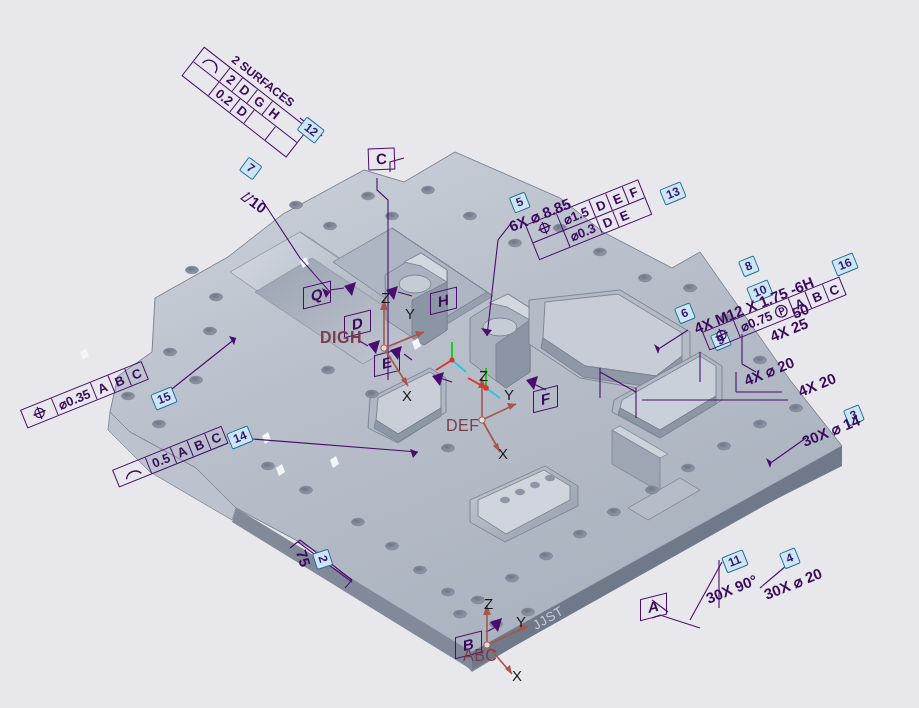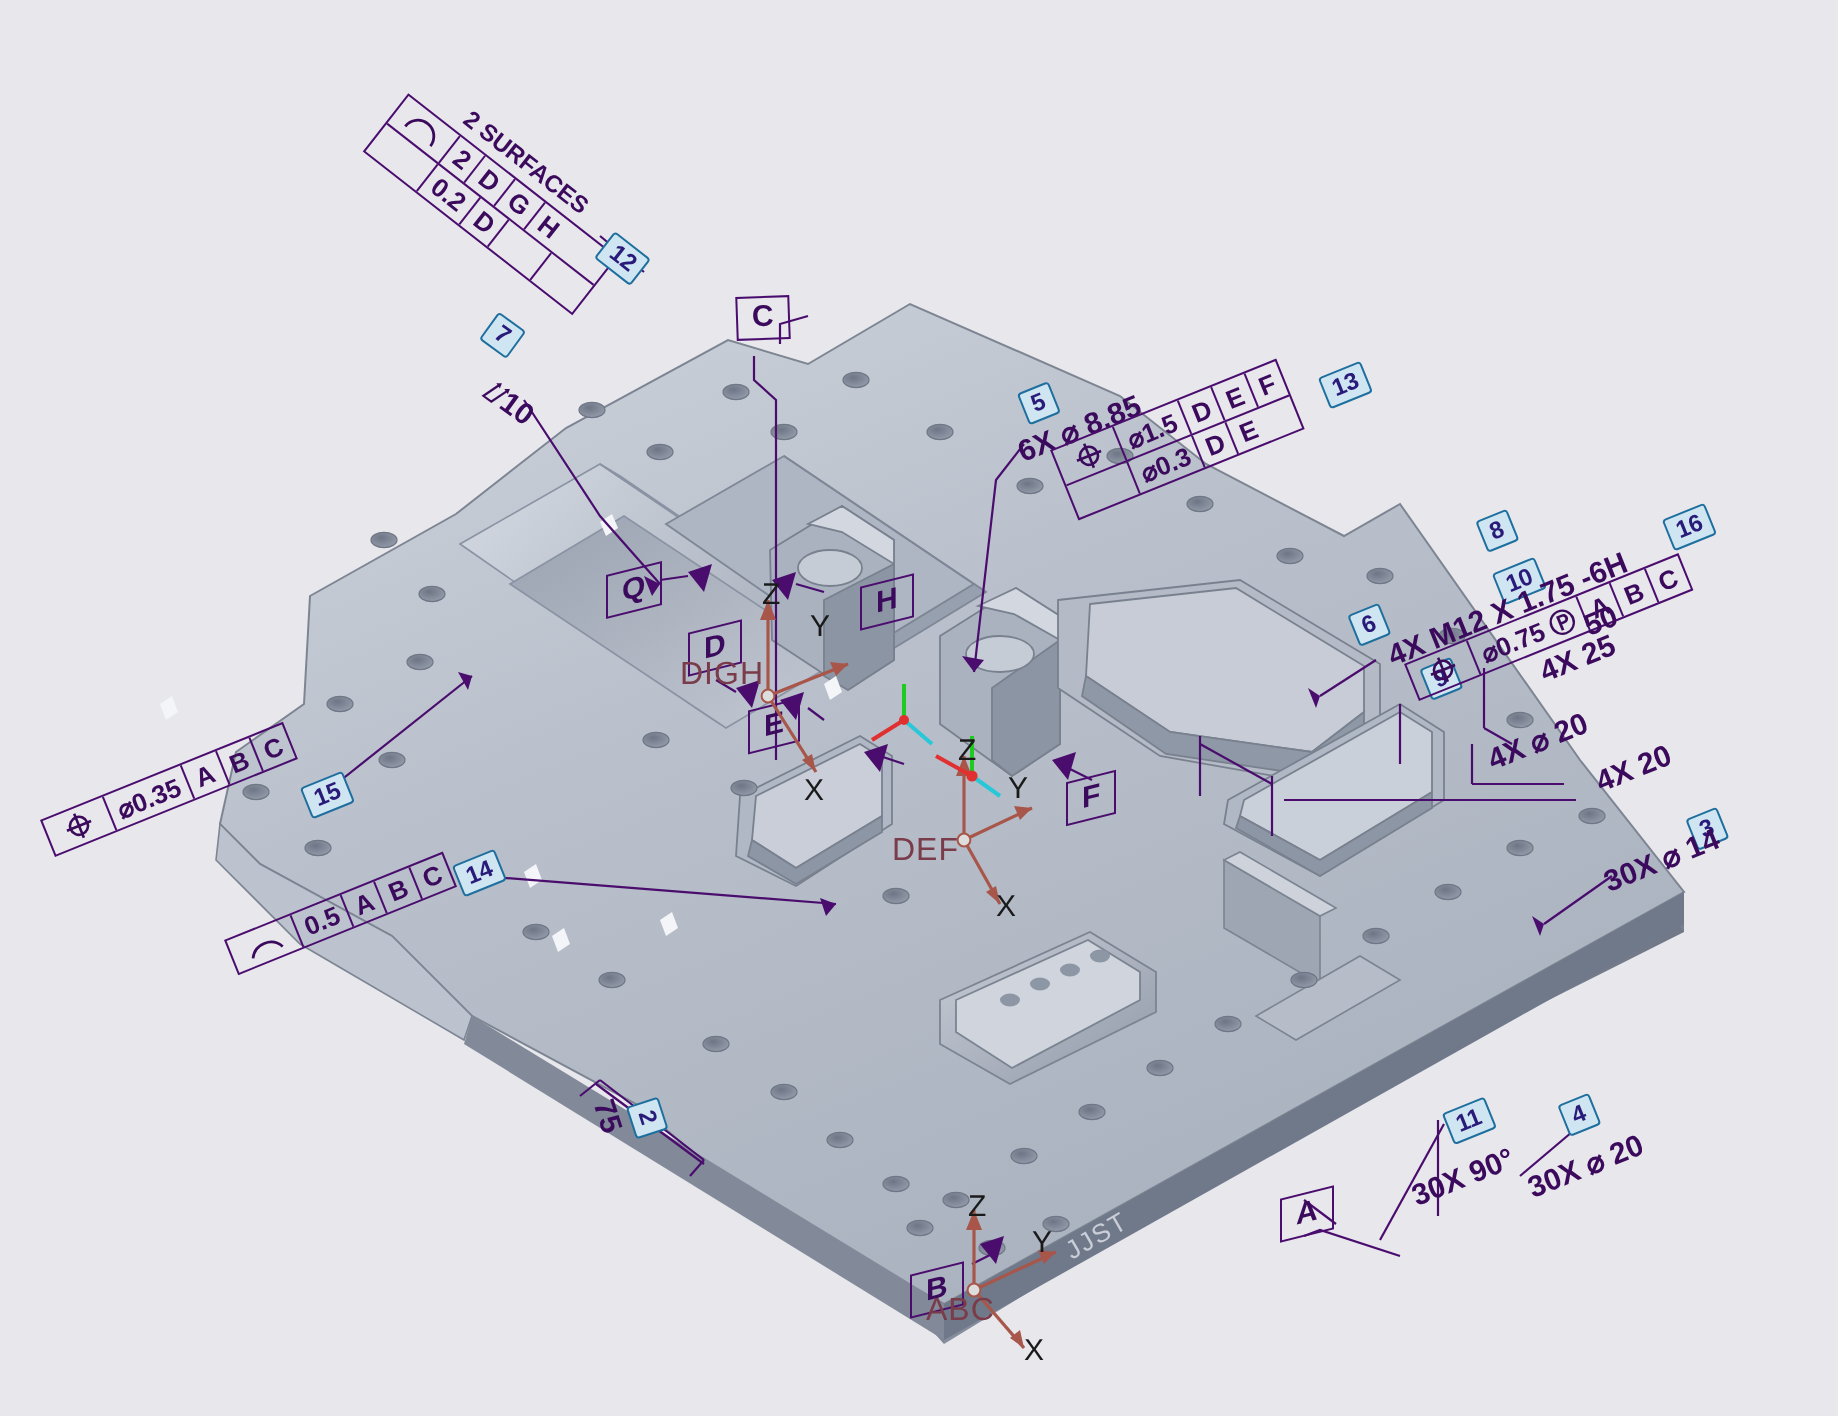--- a/index.html
+++ b/index.html
@@ -529,21 +529,21 @@
     </g>
     <circle cx="452" cy="360" r="2.5" fill="#e03030"></circle>
     <g stroke-width="2" fill="none">
       <path d="M486,388 L486,368" stroke="#1ecb1e"></path>
       <path d="M486,388 L468,378" stroke="#e03030"></path>
       <path d="M486,388 L500,398" stroke="#28c8d8"></path>
     </g>
     <circle cx="486" cy="388" r="2.8" fill="#e03030"></circle>
   </svg>
 
-  <div class="anno csname" style="left:340px;top:330px;">DIGH</div>
+  <div class="anno csname" style="left:320px;top:330px;font-weight:bold;">DIGH</div>
   <div class="anno axlab" style="left:381px;top:290px;">Z</div>
   <div class="anno axlab" style="left:405px;top:306px;">Y</div>
   <div class="anno axlab" style="left:402px;top:388px;">X</div>
 
   <div class="anno csname" style="left:446px;top:418px;">DEF</div>
   <div class="anno axlab" style="left:479px;top:368px;">Z</div>
   <div class="anno axlab" style="left:504px;top:387px;">Y</div>
   <div class="anno axlab" style="left:498px;top:446px;">X</div>
 
   <div class="anno csname" style="left:463px;top:648px;">ABC</div>

